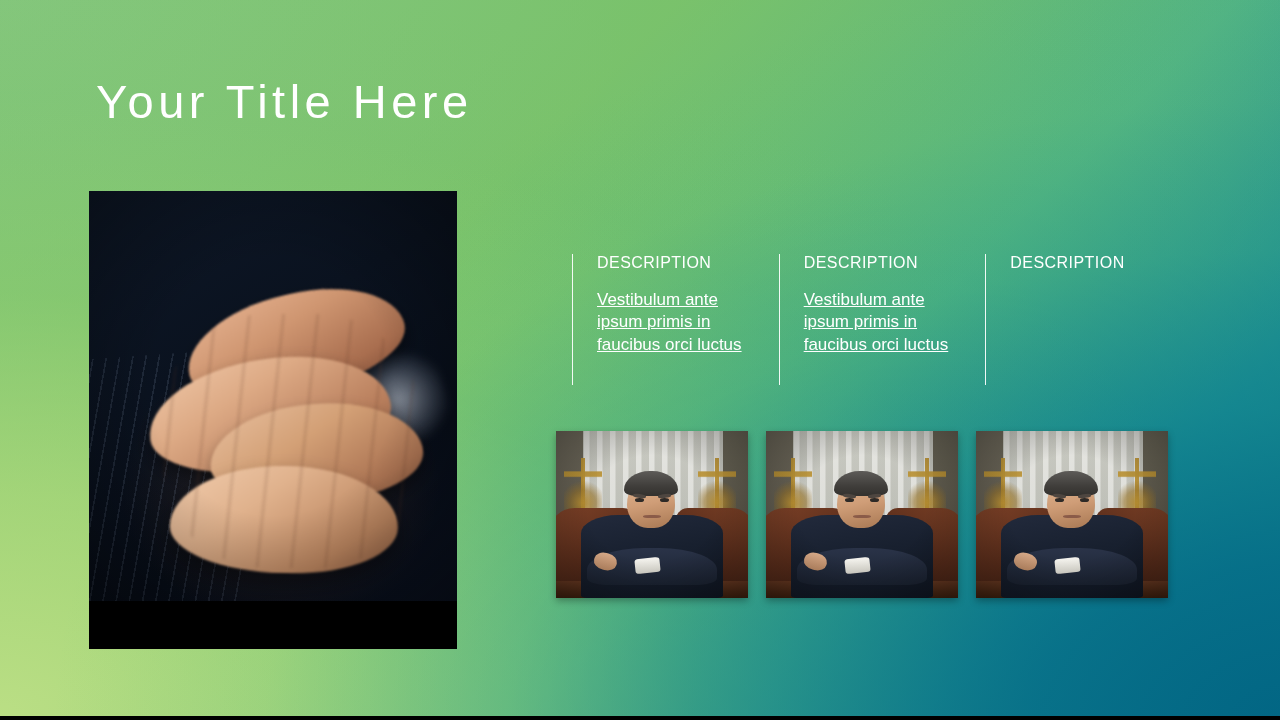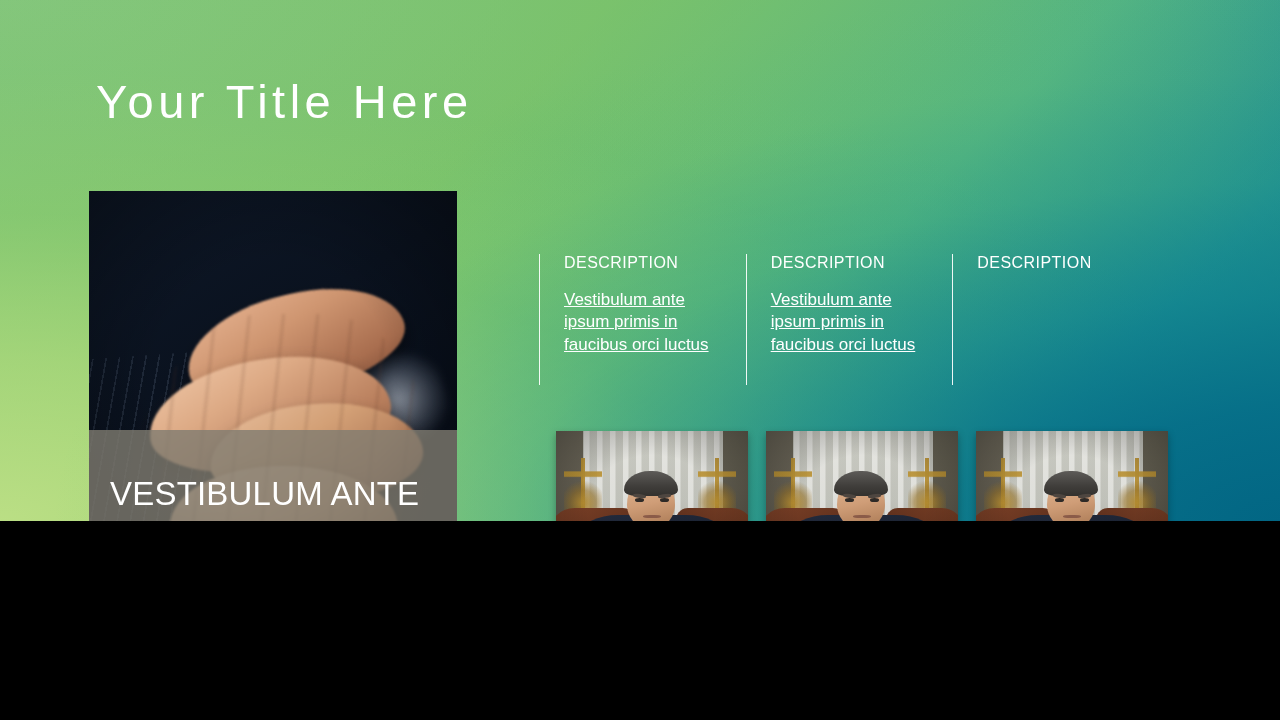--- a/index.html
+++ b/index.html
@@ -8,21 +8,21 @@
     padding: 0;
     background: #000;
   }
   body {
     font-family: "Liberation Sans", sans-serif;
   }
 
   #slide {
     position: relative;
     width: 1280px;
-    height: 521px;
+    height: 716px;
     overflow: hidden;
     background-color: #69bf66;
     background-image:
       radial-gradient(120% 130% at 100% 100%, rgba(2,102,132,0.97) 0%, rgba(5,110,136,0.85) 16%, rgba(16,132,140,0.62) 33%, rgba(42,160,130,0.34) 50%, rgba(80,188,110,0.10) 66%, rgba(120,200,100,0.0) 80%),
       radial-gradient(130% 140% at 0% 100%, rgba(190,224,134,0.95) 0%, rgba(180,220,126,0.70) 22%, rgba(150,208,110,0.34) 42%, rgba(120,196,100,0.06) 62%, rgba(110,192,100,0) 76%),
       radial-gradient(140% 130% at 0% 0%, rgba(132,198,124,0.85) 0%, rgba(122,194,112,0.45) 35%, rgba(118,192,104,0.10) 62%, rgba(118,192,104,0) 80%),
       linear-gradient(135deg, #83c77b 0%, #79c268 34%, #4fb286 62%, #1b8a96 82%, #056b86 100%);
   }
 
   
@@ -151,21 +151,21 @@
     left: 0;
     top: 410px;
     width: 368px;
     height: 48px;
     background: #000000;
   }
 
   
   .desc-row {
     position: absolute;
-    left: 539px;
+    left: 572px;
     top: 254px;
     width: 620px;
     display: flex;
   }
   .desc-col {
     width: 209px;
     box-sizing: border-box;
     border-left: 1px solid rgba(255,255,255,0.92);
     padding: 0 14px 0 24px;
     min-height: 131px;
@@ -333,23 +333,20 @@
     <div class="feature-photo">
       <div class="fp-layer fp-bg"></div>
       <div class="fp-layer fp-stripes"></div>
       <div class="fp-layer fp-cuff"></div>
       <div class="fp-layer hand hand-a"></div>
       <div class="fp-layer hand hand-b"></div>
       <div class="fp-layer hand hand-c"></div>
       <div class="fp-layer hand hand-d"></div>
       <div class="fp-layer fp-fingers"></div>
       <div class="fp-layer fp-vignette"></div>
-    </div>
-    <div class="feature-caption">
-      <div class="feature-caption-text">VESTIBULUM ANTE IPSUM PRIMIS IN</div>
     </div>
     <div class="feature-footer"></div>
   </div>
 
   <div class="desc-row">
 
     <div class="desc-col">
       <div class="desc-heading">DESCRIPTION</div>
       <div class="desc-body">Vestibulum ante ipsum primis in faucibus orci luctus</div>
     </div>

